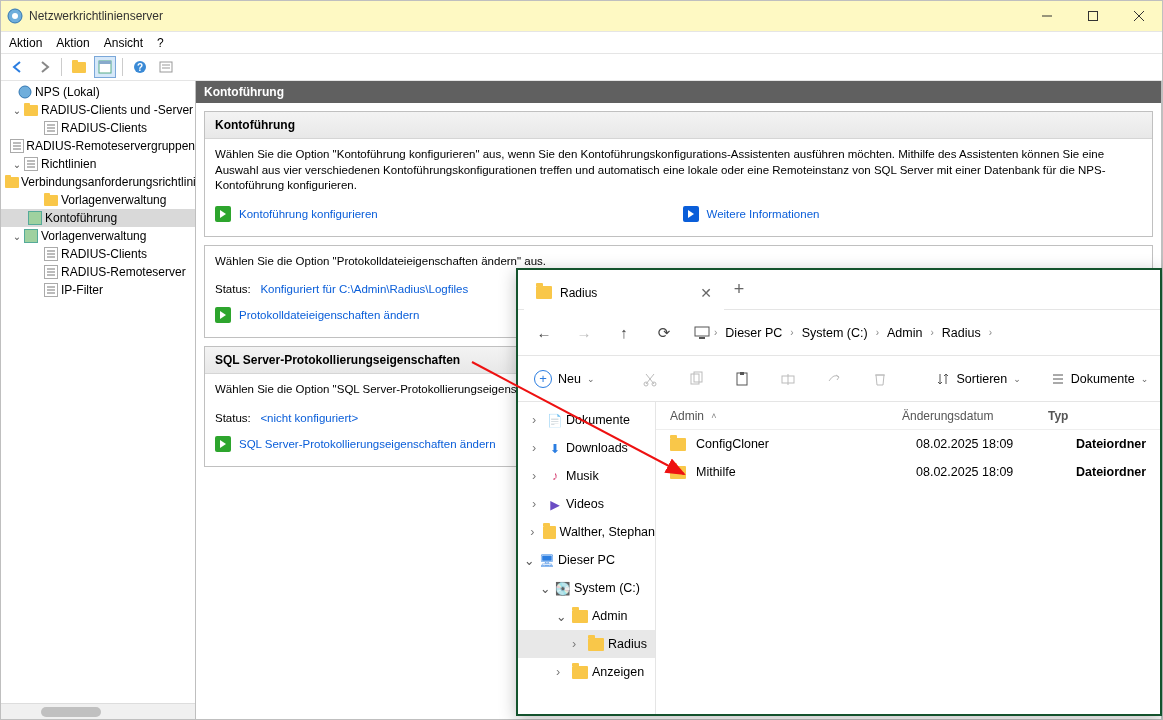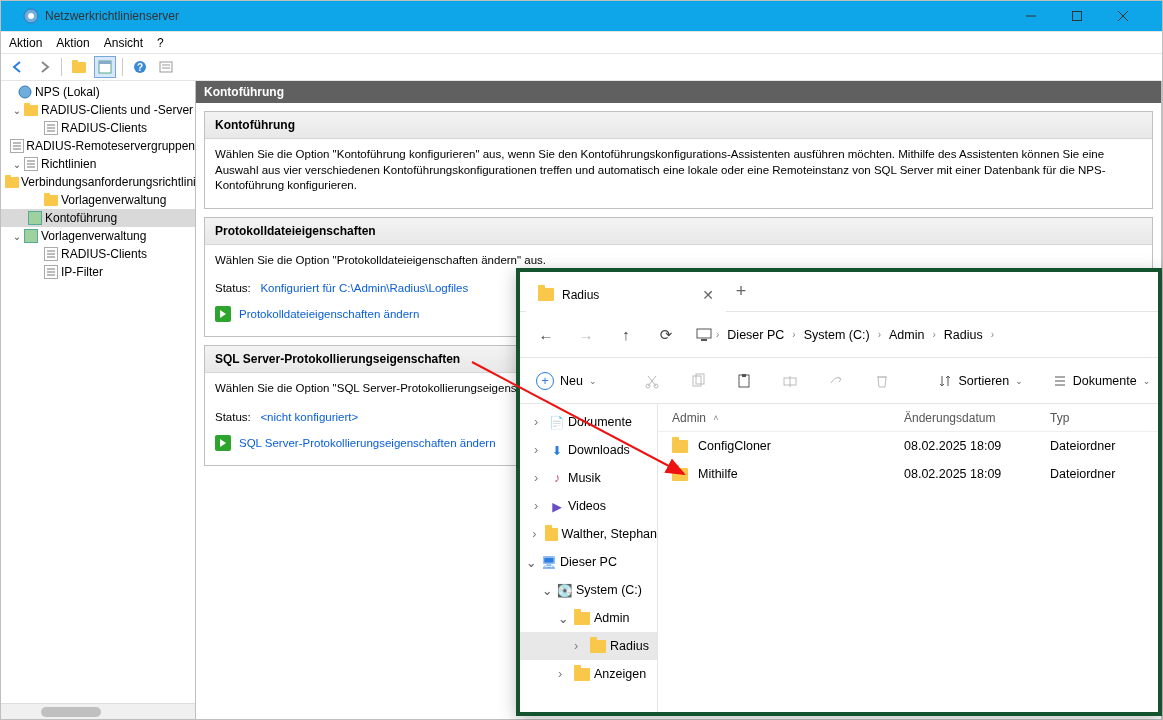--- a/index.html
+++ b/index.html
@@ -2,21 +2,21 @@
 <html><head>
 <meta charset="utf-8">
 <style>
 * { box-sizing: border-box; margin: 0; padding: 0; font-family: "Segoe UI", Tahoma, sans-serif; }
 body { background: #fff; font-size: 12px; color: #000; width: 1163px; height: 720px; overflow: hidden; position: relative; }
 
 
 .mmc-window { width: 1163px; height: 720px; border: 1px solid #bfbfbf; background: #fff; display: flex; flex-direction: column; }
 
 
-.titlebar { height: 30px; background: #0ea5e9; display: flex; align-items: center; padding: 0 16px; }
+.titlebar { height: 30px; background: #fef9c3; display: flex; align-items: center; padding: 0 0; }
 .titlebar .app-icon { width: 16px; height: 16px; margin: 0 6px; }
 .titlebar .title { flex: 1; font-size: 12px; color: #333; }
 .titlebar .win-btn { width: 46px; height: 30px; display: flex; align-items: center; justify-content: center; color: #555; cursor: pointer; }
 
 
 .menubar { height: 22px; display: flex; align-items: center; padding: 0 8px; border-top: 1px solid #e5e5e5; gap: 14px; }
 .menubar span { font-size: 12px; cursor: pointer; }
 
 
 .toolbar { height: 28px; border-top: 1px solid #e5e5e5; border-bottom: 1px solid #e5e5e5; display: flex; align-items: center; padding: 0 6px; gap: 4px; }
@@ -46,21 +46,21 @@
 .section-status { padding: 14px 10px 0 10px; font-size: 11.5px; }
 .section-link-row { display: flex; padding: 12px 10px 0 10px; gap: 8px; align-items: center; }
 .section-link-col { display: flex; flex: 1; align-items: center; gap: 8px; }
 .green-arrow { width: 16px; height: 16px; background: #2da52d; position: relative; border-radius: 2px; }
 .green-arrow::after { content: ""; position: absolute; top: 4px; left: 5px; width: 0; height: 0; border-top: 4px solid transparent; border-bottom: 4px solid transparent; border-left: 6px solid #fff; }
 .blue-arrow { width: 16px; height: 16px; background: #0a5ed9; position: relative; border-radius: 2px; }
 .blue-arrow::after { content: ""; position: absolute; top: 4px; left: 5px; width: 0; height: 0; border-top: 4px solid transparent; border-bottom: 4px solid transparent; border-left: 6px solid #fff; }
 .link { color: #0a5ed9; cursor: pointer; font-size: 11.5px; }
 
 
-.explorer { position: absolute; top: 268px; left: 516px; width: 646px; height: 448px; background: #fff; border: 4px solid #14532d; box-shadow: 0 4px 16px rgba(0,0,0,0.25); display: flex; flex-direction: column; }
+.explorer { position: absolute; top: 268px; left: 516px; width: 646px; height: 448px; background: #fff; border: 2px solid #14532d; box-shadow: 0 4px 16px rgba(0,0,0,0.25); display: flex; flex-direction: column; }
 .exp-tabs { height: 40px; display: flex; align-items: center; border-bottom: 1px solid #e5e5e5; }
 .exp-tab { height: 34px; display: flex; align-items: center; gap: 8px; padding: 0 12px; min-width: 200px; border-top-left-radius: 6px; border-top-right-radius: 6px; background: #fff; margin-left: 6px; margin-top: 6px; cursor: pointer; }
 .exp-tab .close-x { margin-left: auto; color: #666; cursor: pointer; font-size: 14px; }
 .exp-newtab { width: 30px; text-align: center; color: #666; font-size: 18px; cursor: pointer; }
 
 .exp-toolbar { height: 46px; display: flex; align-items: center; padding: 0 8px; gap: 4px; border-bottom: 1px solid #e5e5e5; }
 .exp-nav-btn { width: 36px; height: 32px; display: flex; align-items: center; justify-content: center; border-radius: 4px; cursor: pointer; color: #444; font-size: 15px; }
 .breadcrumb { flex: 1; display: flex; align-items: center; gap: 4px; padding: 0 8px; height: 32px; }
 .breadcrumb .crumb { cursor: pointer; padding: 4px 4px; font-size: 12.5px; }
 .breadcrumb .chev { color: #888; font-size: 10px; }
@@ -72,22 +72,22 @@
 
 .exp-body { flex: 1; display: flex; overflow: hidden; }
 .exp-tree { width: 138px; border-right: 1px solid #e5e5e5; overflow: auto; padding: 4px 0; }
 .exp-tree-row { display: flex; align-items: center; height: 28px; padding-left: 4px; cursor: pointer; font-size: 12.5px; gap: 2px; white-space: nowrap; }
 .exp-tree-row.sel { background: #e8e8e8; }
 
 .exp-list { flex: 1; display: flex; flex-direction: column; }
 .exp-cols { height: 28px; display: flex; align-items: center; border-bottom: 1px solid #eee; font-size: 12px; color: #555; }
 .exp-col-name { width: 246px; padding-left: 14px; display: flex; align-items: center; gap: 2px; }
 .exp-col-date { width: 146px; }
-.exp-col-type { flex: 1; }
-.exp-row { height: 28px; display: flex; align-items: center; font-size: 12.5px; cursor: pointer; }
+.exp-col-type { flex: 1; font-weight: bold; }
+.exp-row { height: 28px; display: flex; align-items: center; font-size: 12.5px; cursor: pointer; gap: 14px; }
 
 
 .folder-icon, .folder-icon-lg { display:inline-block; position:relative; }
 .folder-icon { width:14px; height:11px; background:#f9c749; border-radius:1px; }
 .folder-icon::before { content:""; position:absolute; top:-2px; left:0; width:6px; height:3px; background:#f9c749; border-radius:1px 1px 0 0; }
 .folder-icon-lg { width:16px; height:13px; background:#f9c749; border-radius:1px; }
 .folder-icon-lg::before { content:""; position:absolute; top:-3px; left:0; width:7px; height:3px; background:#f9c749; border-radius:1px 1px 0 0; }
 
 .doc-icn { width:14px; height:14px; border:1px solid #aaa; background:#fff; position:relative; display:inline-block; }
 .doc-icn::after{content:"";position:absolute;top:2px;left:2px;right:2px;height:2px;background:#bbb;box-shadow:0 3px 0 #bbb,0 6px 0 #bbb;}
@@ -250,36 +250,52 @@
           <span class="icon">
             <span class="doc-icn"></span>
           </span>
           <span>RADIUS-Clients</span>
         </div>
       <div class="tree-row">
           <span class="spacer" style="width:38px"></span>
           <span class="icon">
             <span class="doc-icn"></span>
           </span>
+          <span>RADIUS-Remoteserver</span>
+        </div>
+      <div class="tree-row">
+          <span class="spacer" style="width:38px"></span>
+          <span class="icon">
+            <span class="doc-icn"></span>
+          </span>
           <span>IP-Filter</span>
         </div>
       <div class="tree-scrollbar"></div>
     </div>
 
     <div class="content-pane">
       <div class="content-header">Kontoführung</div>
       <div class="content-body">
 
         <div class="section">
           <div class="section-title">Kontoführung</div>
           <div class="section-text">Wählen Sie die Option "Kontoführung konfigurieren" aus, wenn Sie den Kontoführungskonfigurations-Assistenten ausführen möchten. Mithilfe des Assistenten können Sie eine Auswahl aus vier verschiedenen Kontoführungskonfigurationen treffen und automatisch eine lokale oder eine Remoteinstanz von SQL Server mit einer Datenbank für die NPS-Kontoführung konfigurieren.</div>
+          <div class="section-link-row">
+            <div class="section-link-col">
+              <span class="green-arrow"></span>
+              <span class="link">Kontoführung konfigurieren</span>
+            </div>
+            <div class="section-link-col">
+              <span class="blue-arrow"></span>
+              <span class="link">Weitere Informationen</span>
+            </div>
+          </div>
         </div>
 
         <div class="section">
-          <div class="section-title">Protokolldateieigenschaften</div>
           <div class="section-text">Wählen Sie die Option "Protokolldateieigenschaften ändern" aus.</div>
           <div class="section-status">
             <span>Status:</span>&nbsp;&nbsp;
             <span class="link">Konfiguriert für C:\Admin\Radius\Logfiles</span>
           </div>
           <div class="section-link-row">
             <span class="green-arrow"></span>
             <span class="link">Protokolldateieigenschaften ändern</span>
           </div>
         </div>

